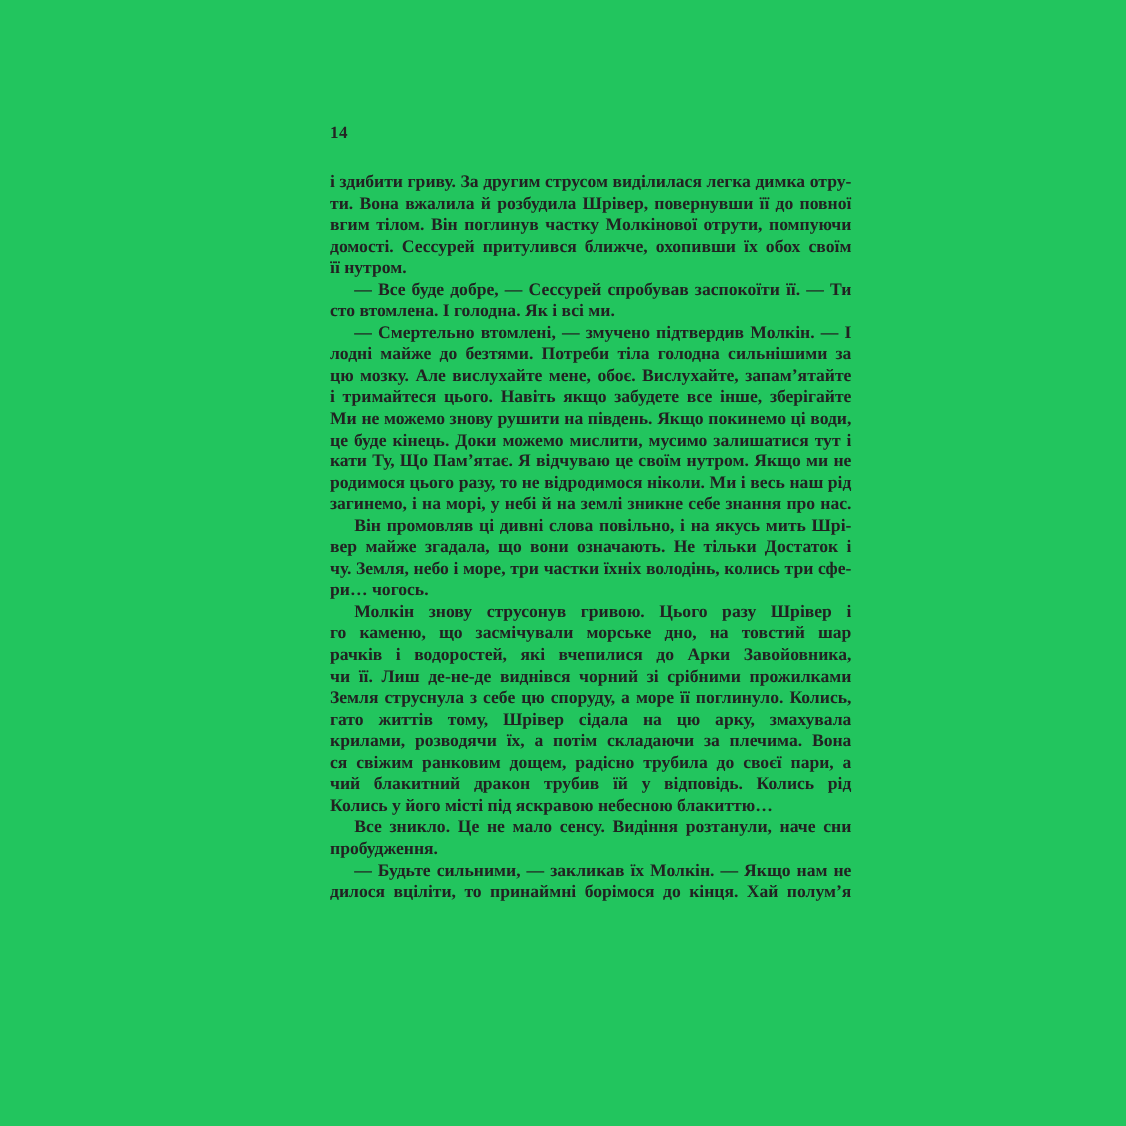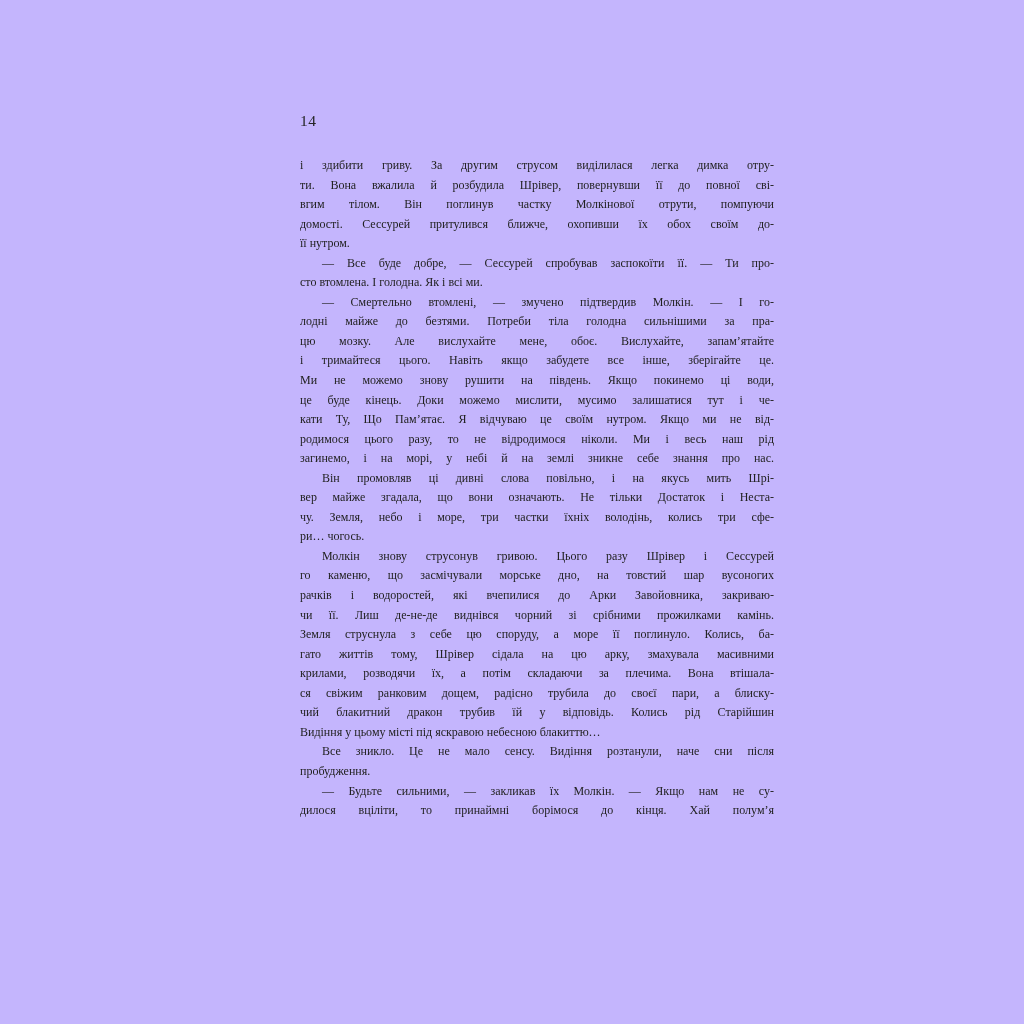--- a/index.html
+++ b/index.html
@@ -6,35 +6,36 @@
   body {
     width: 1024px; height: 1024px;
     background: #ffffff;
     font-family: "Liberation Serif", "DejaVu Serif", serif;
     color: #1f1f1f;
     position: relative;
     -webkit-font-smoothing: antialiased;
   }
   .page {
     position: absolute; inset: 0;
-    background: #c4b5fd;
+    background: #22c55e;
+    font-weight: bold;
   }
   .pageno {
     position: absolute;
     left: 300px; top: 113px;
     font-size: 15.5px;
     line-height: 1;
     letter-spacing: 0.4px;
     color: #242424;
   }
   .textblock {
     position: absolute;
     left: 300px; top: 156px;
     width: 474px;
-    font-size: 12px;
+    font-size: 16px;
     line-height: 19.55px;
     color: #222222;
   }
   .line {
     height: 19.55px;
     overflow: hidden;
     white-space: normal;
   }
   .line.j {
     text-align: justify;
@@ -72,19 +73,19 @@
       <div class="line">ри… чогось.</div>
       <div class="line j indent">Молкін знову струсонув гривою. Цього разу Шрівер і Сессурей</div>
       <div class="line j">го каменю, що засмічували морське дно, на товстий шар вусоногих</div>
       <div class="line j">рачків і водоростей, які вчепилися до Арки Завойовника, закриваю-</div>
       <div class="line j">чи її. Лиш де-не-де виднівся чорний зі срібними прожилками камінь.</div>
       <div class="line j">Земля струснула з себе цю споруду, а море її поглинуло. Колись, ба-</div>
       <div class="line j">гато життів тому, Шрівер сідала на цю арку, змахувала масивними</div>
       <div class="line j">крилами, розводячи їх, а потім складаючи за плечима. Вона втішала-</div>
       <div class="line j">ся свіжим ранковим дощем, радісно трубила до своєї пари, а блиску-</div>
       <div class="line j">чий блакитний дракон трубив їй у відповідь. Колись рід Старійшин</div>
-      <div class="line">Видіння у цьому місті під яскравою небесною блакиттю…</div>
+      <div class="line">Колись у його місті під яскравою небесною блакиттю…</div>
       <div class="line j indent">Все зникло. Це не мало сенсу. Видіння розтанули, наче сни після</div>
       <div class="line">пробудження.</div>
       <div class="line j indent">— Будьте сильними, — закликав їх Молкін. — Якщо нам не су-</div>
       <div class="line j">дилося вціліти, то принаймні борімося до кінця. Хай полум’я</div>
     </div>
 </div>
 
 </body></html>

